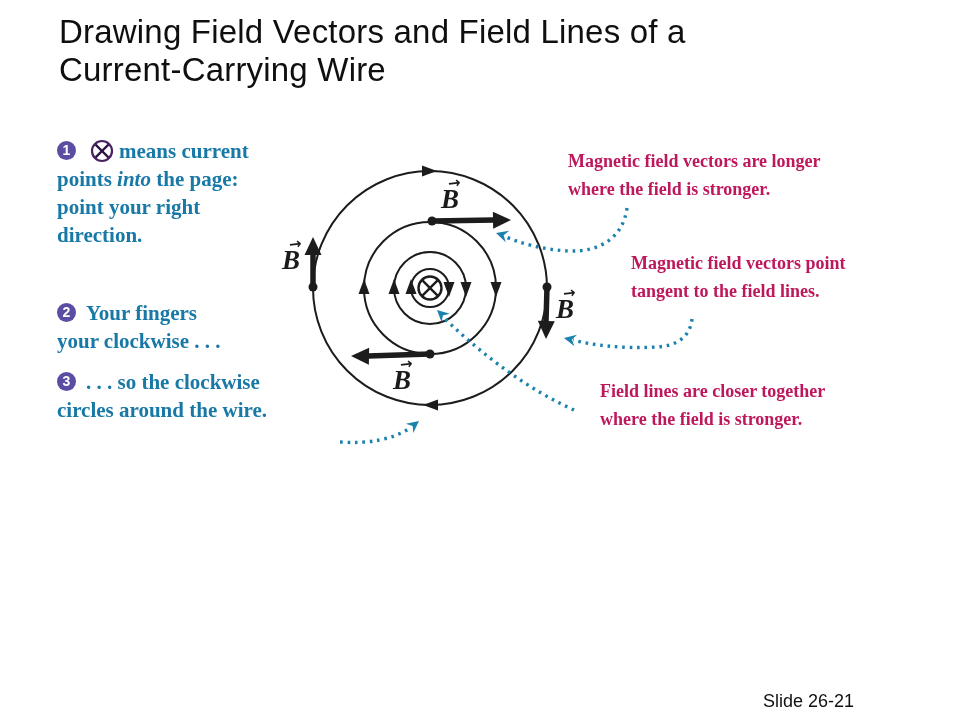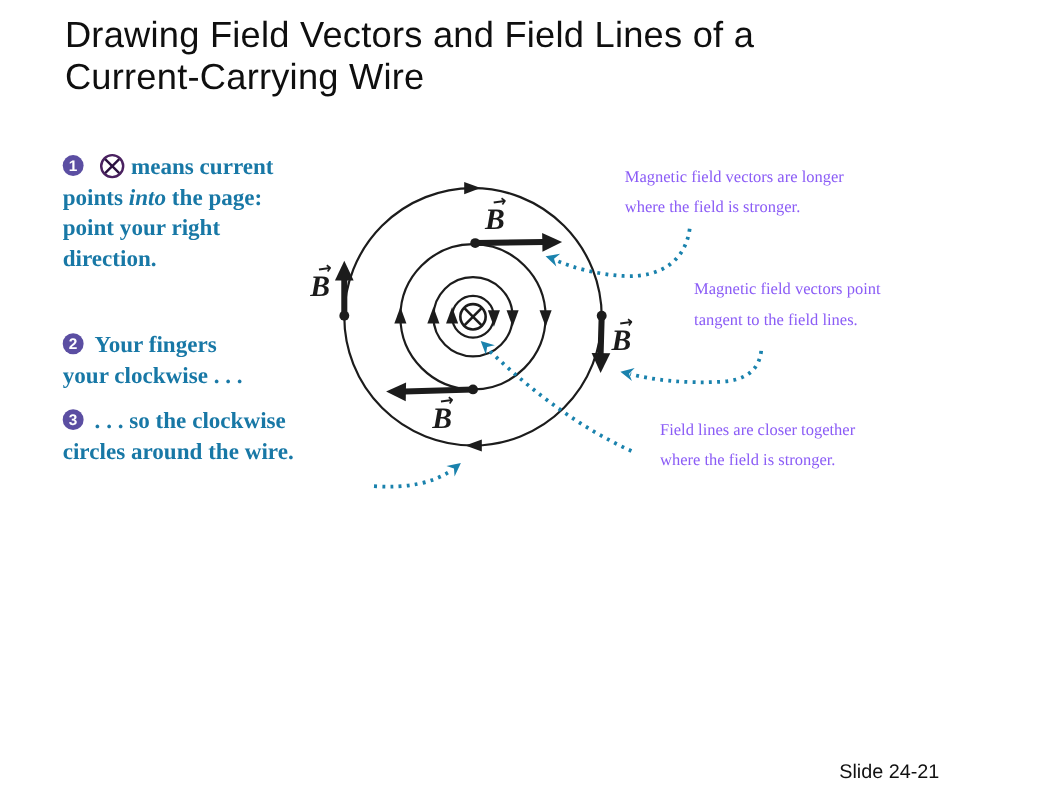--- a/index.html
+++ b/index.html
@@ -16,21 +16,21 @@
   .badge{flex:0 0 auto;width:19px;height:19px;border-radius:50%;background:#5b4ea2;color:#ffffff;
          font-family:"Liberation Sans",sans-serif;font-size:14px;font-weight:700;line-height:19px;
          text-align:center;margin-top:4px;}
   .otimes{flex:0 0 auto;margin:2px 5px 0 14px;line-height:0;}
   .step .t{white-space:nowrap;margin-left:10px;text-align:right;}
   .step .row .t.after-sym{margin-left:0;}
   .cont{white-space:nowrap;}
   .it{font-style:italic;}
 
   
-  .note{position:absolute;color:#8b5cf6;font-weight:400;font-size:15px;line-height:28px;white-space:nowrap;}
+  .note{position:absolute;color:#be185d;font-weight:700;font-size:18px;line-height:28px;white-space:nowrap;}
 
   
   .diagram{position:absolute;left:260px;top:130px;}
 
   
   .bvec{position:absolute;width:34px;height:40px;color:#1b1b1b;}
   .bvec .arr{position:absolute;top:-4px;left:12px;font-size:15px;font-weight:700;
              font-family:"DejaVu Sans",sans-serif;transform:rotate(-8deg);line-height:1;}
   .bvec .bl{position:absolute;left:5px;top:6px;font-size:27px;font-style:italic;font-weight:700;
             font-family:"Liberation Serif",serif;line-height:1;}
@@ -159,15 +159,15 @@
   </div>
   <div class="bvec" style="left:551px;top:290px;">
     <span class="arr">→</span>
     <span class="bl">B</span>
   </div>
   <div class="bvec" style="left:388px;top:361px;">
     <span class="arr">→</span>
     <span class="bl">B</span>
   </div>
 
-  <div class="footer">Slide 24-21</div>
+  <div class="footer">Slide 26-21</div>
 
 </div>
 
 </body></html>

